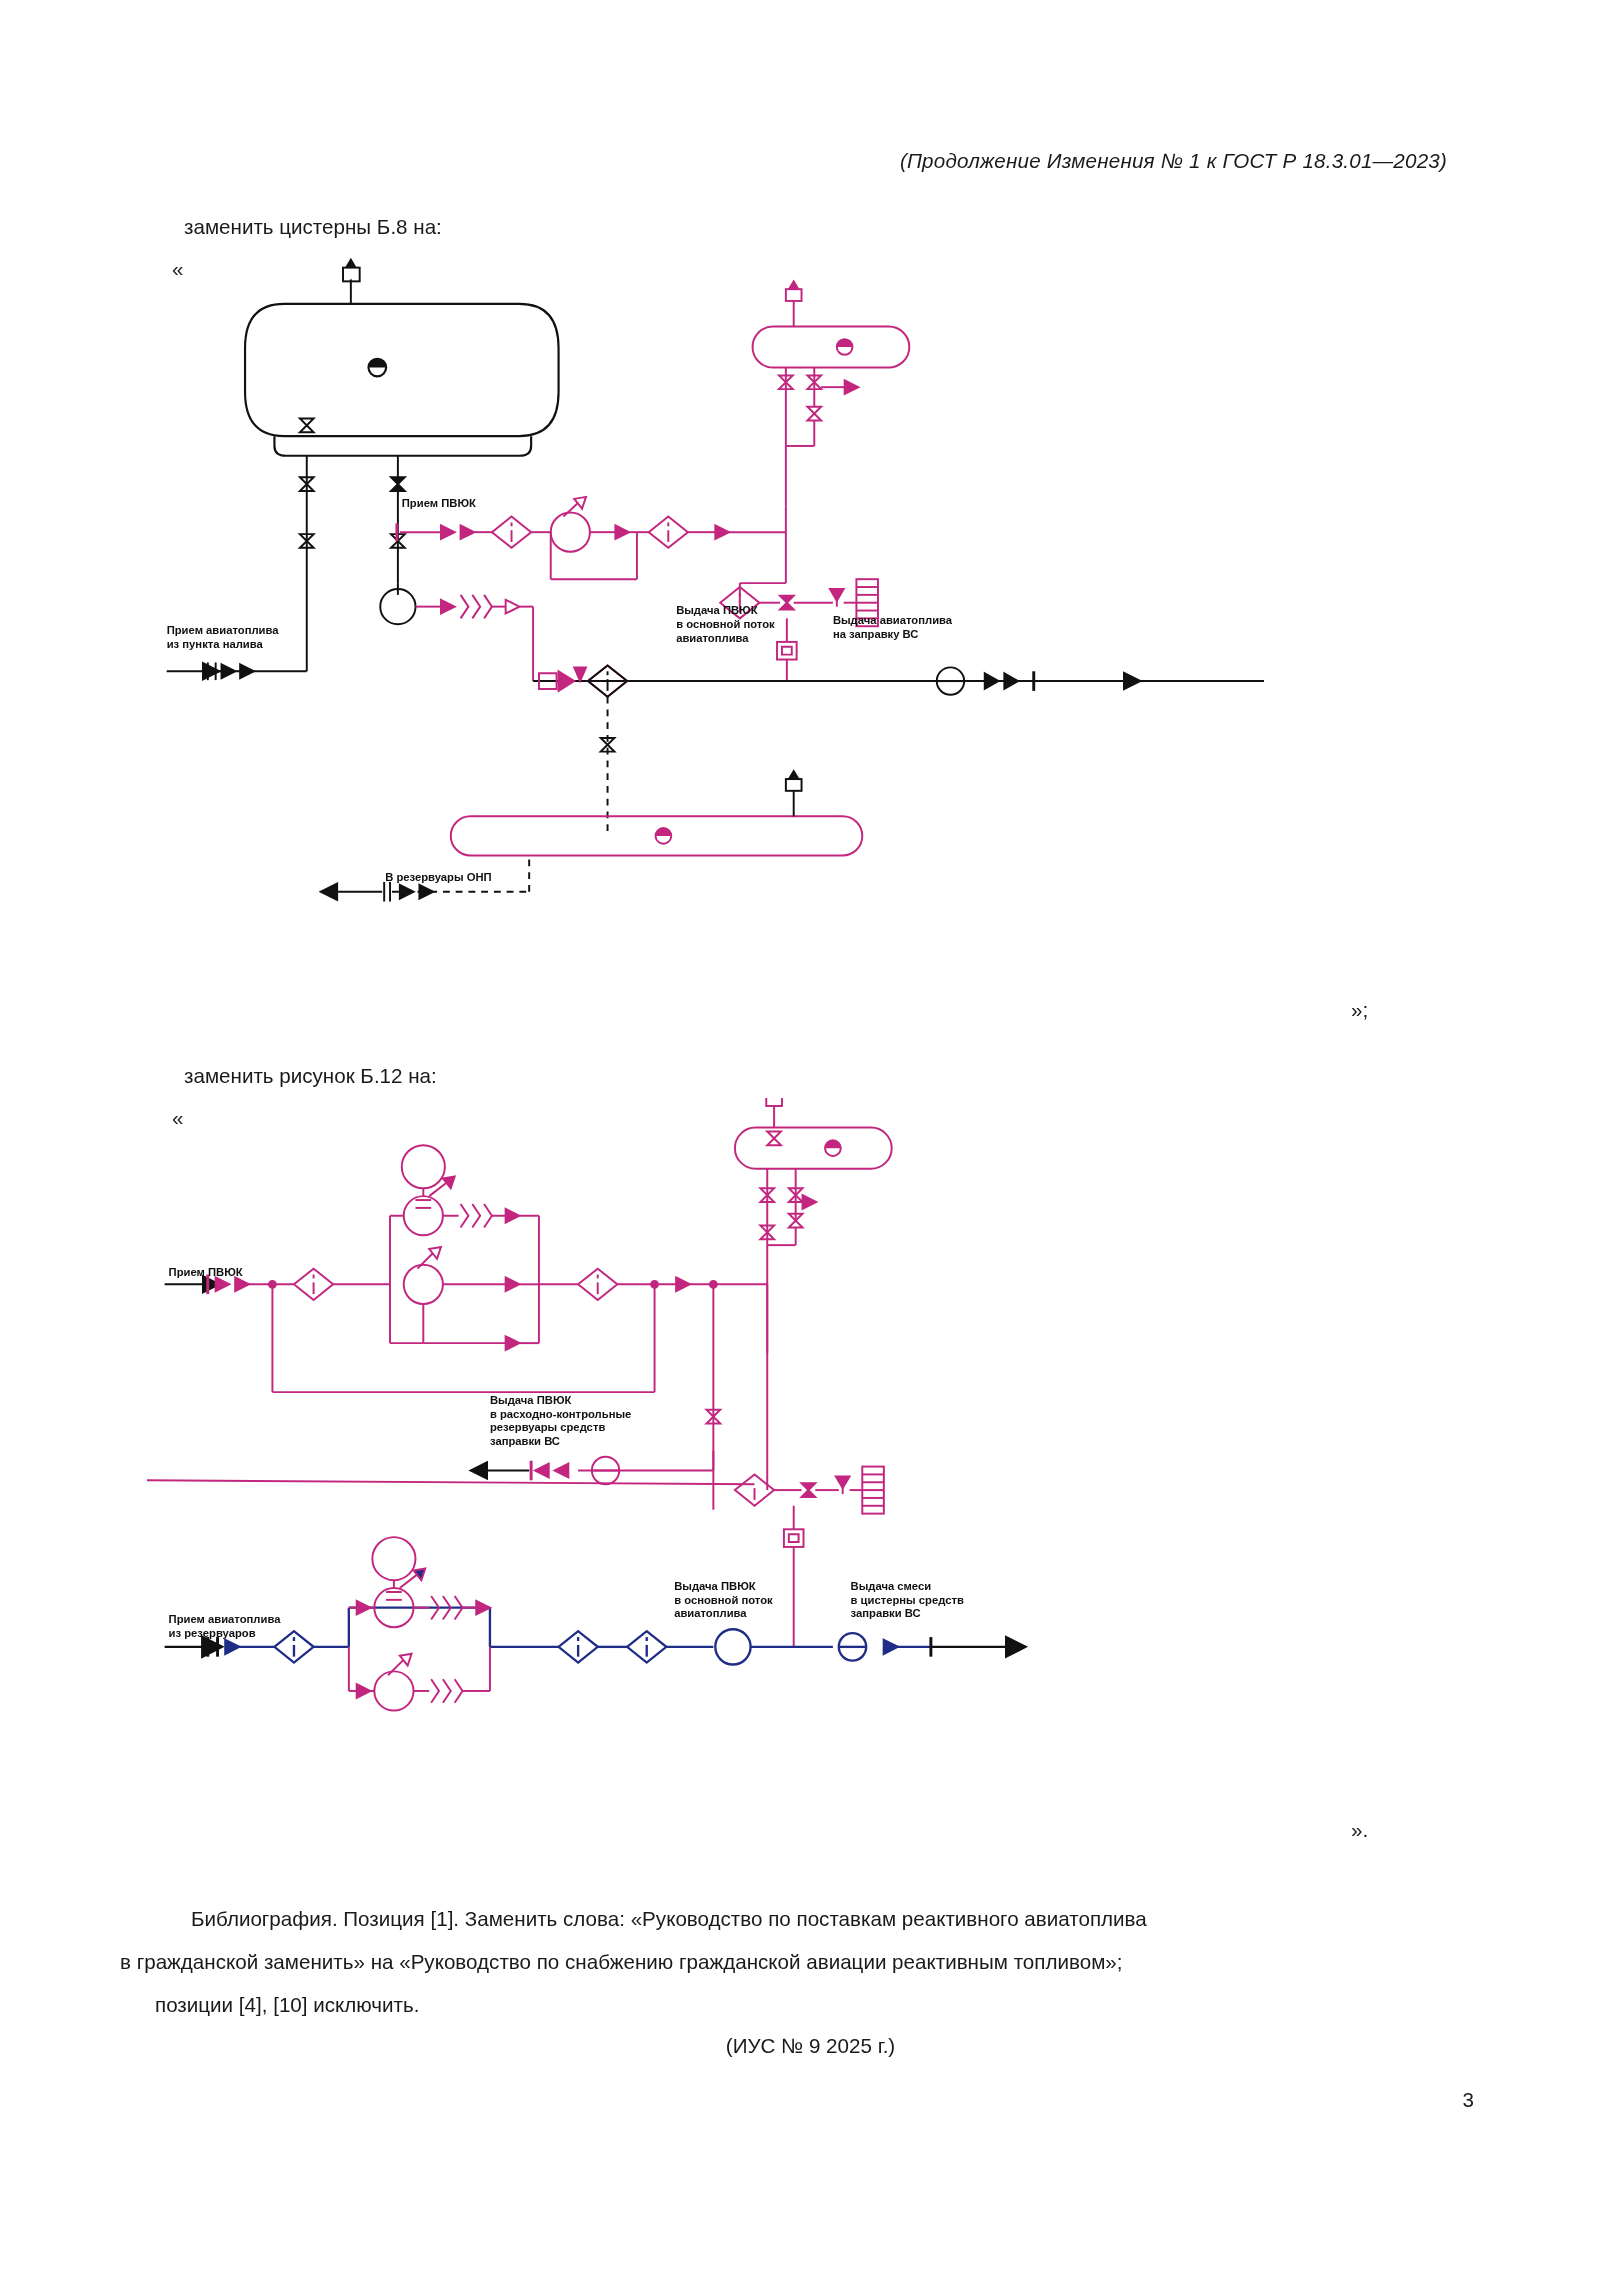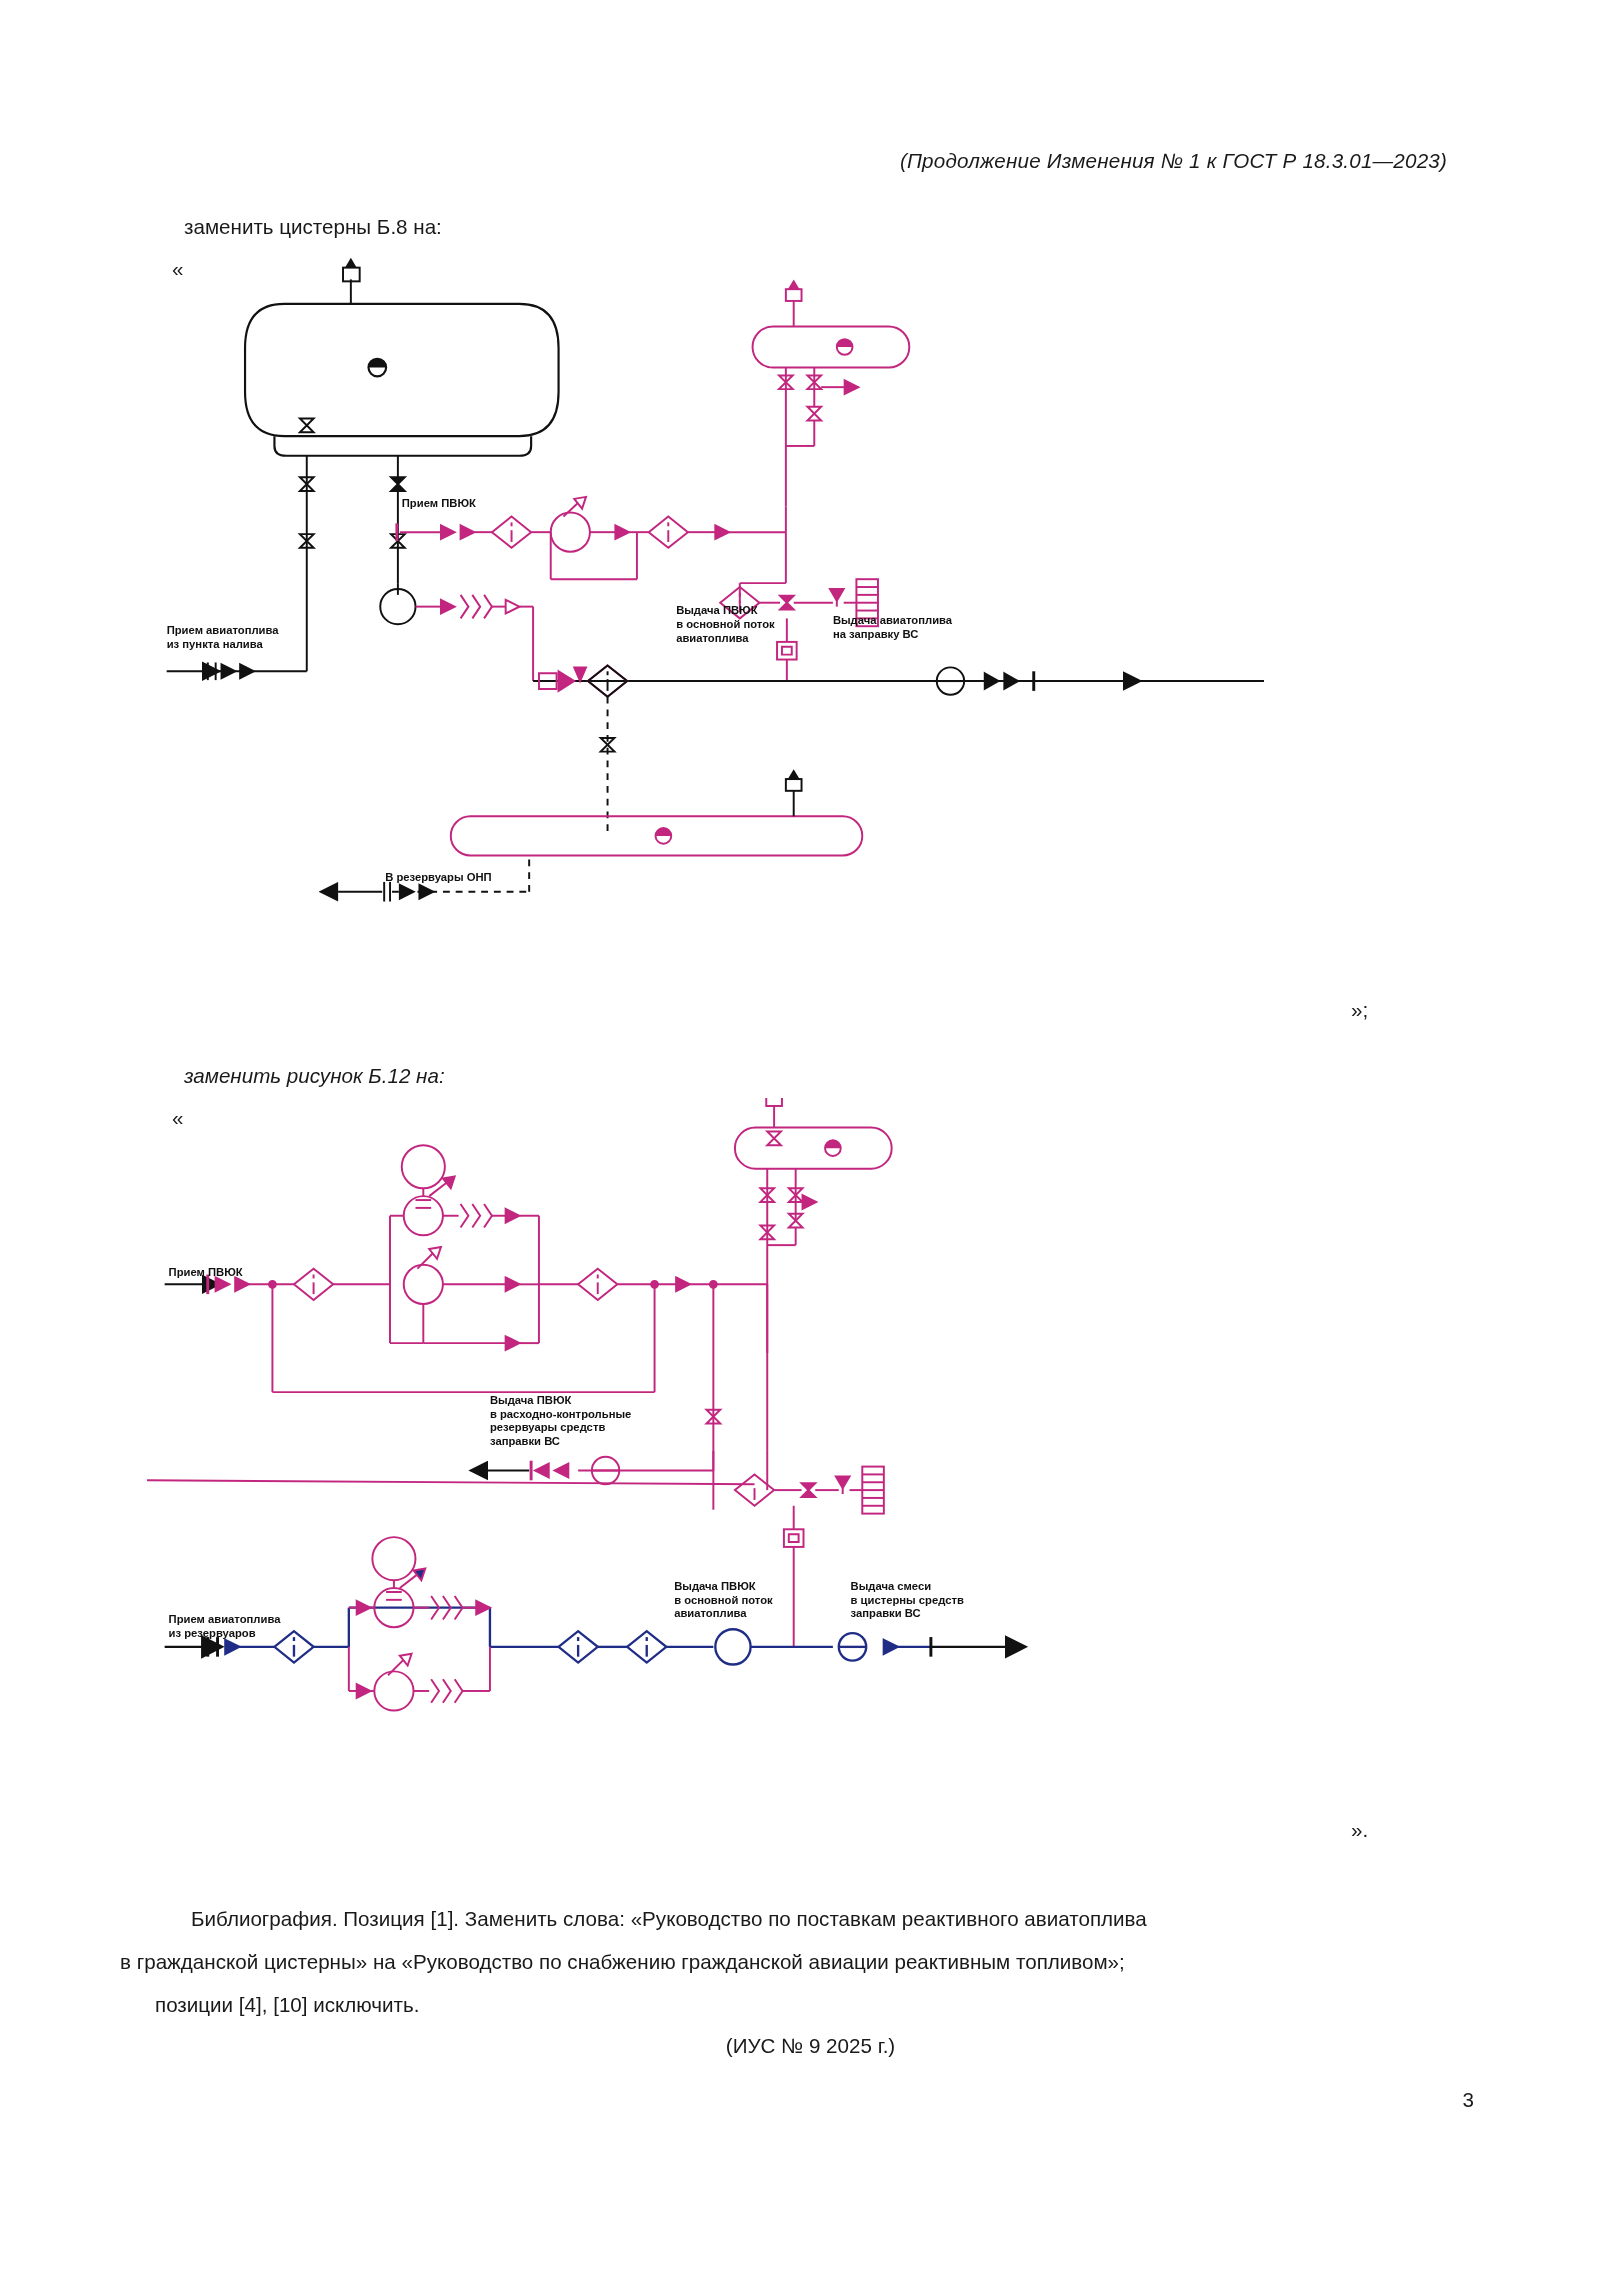--- a/index.html
+++ b/index.html
@@ -28,21 +28,21 @@
     font-style: italic;
     font-size: 20.6px;
     letter-spacing: 0.2px;
   }
   .para {
     position: absolute;
     font-size: 20.6px;
     line-height: 1.45;
   }
   .lead-1 { left: 184px; top: 212px; }
-  .lead-2 { left: 184px; top: 1061px; font-style: italic; }
+  .lead-2 { left: 184px; top: 1061px; }
   .quote-open { position: absolute; font-size: 20.6px; }
   .q1 { left: 172px; top: 257px; }
   .q2 { left: 172px; top: 1106px; }
   .quote-close { position: absolute; font-size: 20.6px; }
   .qc1 { left: 1351px; top: 998px; }
   .qc2 { left: 1351px; top: 1818px; }
 
   .fig { position: absolute; }
   .fig1 { left: 147px; top: 250px; width: 1313px; height: 774px; }
   .fig2 { left: 147px; top: 1098px; width: 1313px; height: 745px; }
@@ -499,21 +499,21 @@
       <text class="lbl" x="718" y="502">Выдача смеси</text>
       <text class="lbl" x="718" y="516">в цистерны средств</text>
       <text class="lbl" x="718" y="530">заправки ВС</text>
     </svg>
   </div>
 
   <div class="quote-close qc2">».</div>
 
   <div class="bib">
     <p class="indent">Библиография. Позиция [1]. Заменить слова: «Руководство по поставкам реактивного авиатоплива</p>
-    <p>в гражданской цистерны» на «Руководство по снабжению гражданской авиации реактивным топливом»;</p>
+    <p>в гражданской заменить» на «Руководство по снабжению гражданской авиации реактивным топливом»;</p>
     <p class="indent2">позиции [4], [10] исключить.</p>
   </div>
 
   <div class="ius">(ИУС № 9  2025 г.)</div>
   <div class="pagenum">3</div>
 
 </div>
 
 
 </body></html>

